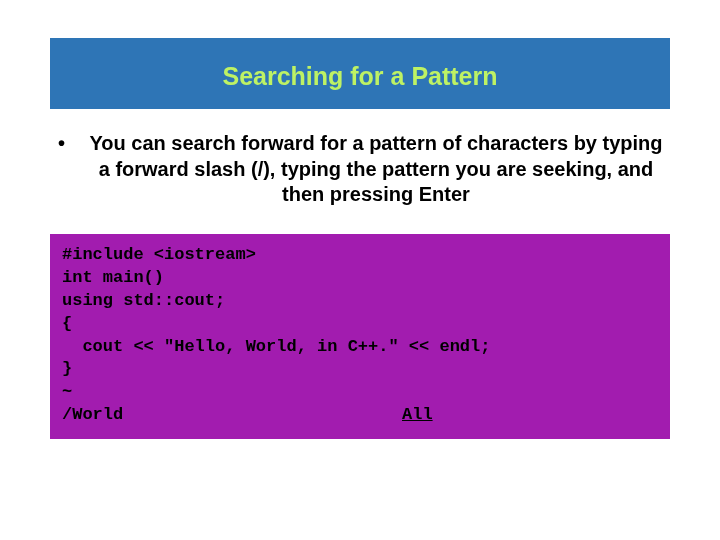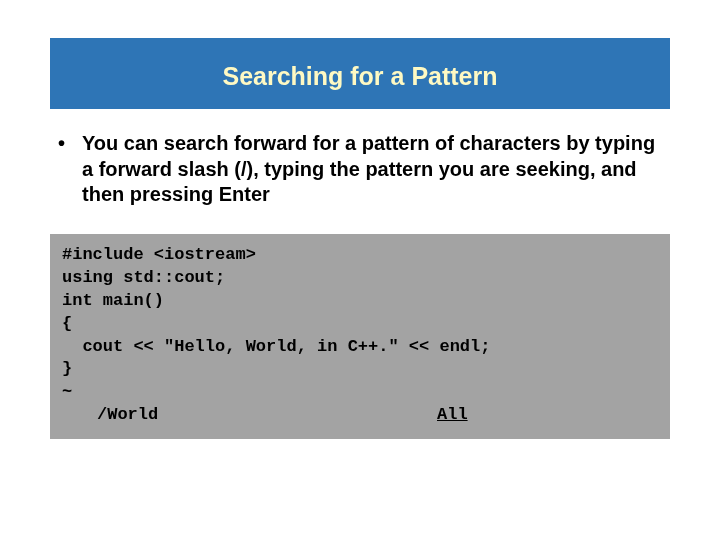--- a/index.html
+++ b/index.html
@@ -5,21 +5,21 @@
   * { margin: 0; padding: 0; box-sizing: border-box; }
   body {
     width: 720px;
     height: 540px;
     background: #ffffff;
     font-family: Arial, Helvetica, sans-serif;
     overflow: hidden;
   }
   .title-bar {
     background: #2e75b6;
-    color: #fef9c3;
+    color: #bef264;
     text-align: center;
     font-weight: bold;
     font-size: 25px;
     padding: 24px 10px 18px 10px;
     margin: 38px 50px 0 50px;
   }
   .content {
     margin: 22px 50px 0 50px;
   }
   .bullet-block {
@@ -30,50 +30,49 @@
     line-height: 1.28;
     font-weight: bold;
     margin-left: 8px;
     margin-bottom: 26px;
   }
   .bullet-marker {
     min-width: 24px;
     text-align: left;
     font-weight: bold;
   }
-  .bullet-text { flex: 1; }
+  .bullet-text { flex: 1; text-align: center; }
   .bullet-text .slash { font-weight: bold; }
   .bullet-text .enter { font-weight: bold; }
   .code-block {
-    background: #a3a3a3;
+    background: #a21caf;
     font-family: "Courier New", Courier, monospace;
     font-size: 17px;
     font-weight: bold;
     color: #000;
     padding: 10px 12px 12px 12px;
     line-height: 1.35;
     white-space: pre;
   }
   .status-line {
     display: flex;
-    margin-left: 35px;
   }
   .sl-left { flex: 0 0 340px; }
   .sl-mid { flex: 0 0 180px; }
   .sl-right { flex: 1; text-decoration: underline; }
 </style>
 </head>
 <body>
 
 <div class="title-bar">Searching for a Pattern</div>
 
 <div class="content">
 
   <div class="bullet-block">
     <div class="bullet-marker">•</div>
     <div class="bullet-text">
       <span>You can search forward for a pattern of characters by typing a forward slash (</span><span class="slash">/</span><span>), typing the pattern you are seeking, and then pressing </span><span class="enter">Enter</span>
     </div>
   </div>
 
-  <div class="code-block"><div>#include &lt;iostream&gt;</div><div>using std::cout;</div><div>int main()</div><div>{</div><div>  cout &lt;&lt; "Hello, World, in C++." &lt;&lt; endl;</div><div>}</div><div>~</div><div class="status-line"><span class="sl-left">/World</span><span class="sl-right">All</span></div></div>
+  <div class="code-block"><div>#include &lt;iostream&gt;</div><div>int main()</div><div>using std::cout;</div><div>{</div><div>  cout &lt;&lt; "Hello, World, in C++." &lt;&lt; endl;</div><div>}</div><div>~</div><div class="status-line"><span class="sl-left">/World</span><span class="sl-right">All</span></div></div>
 
 </div>
 
 </body></html>

